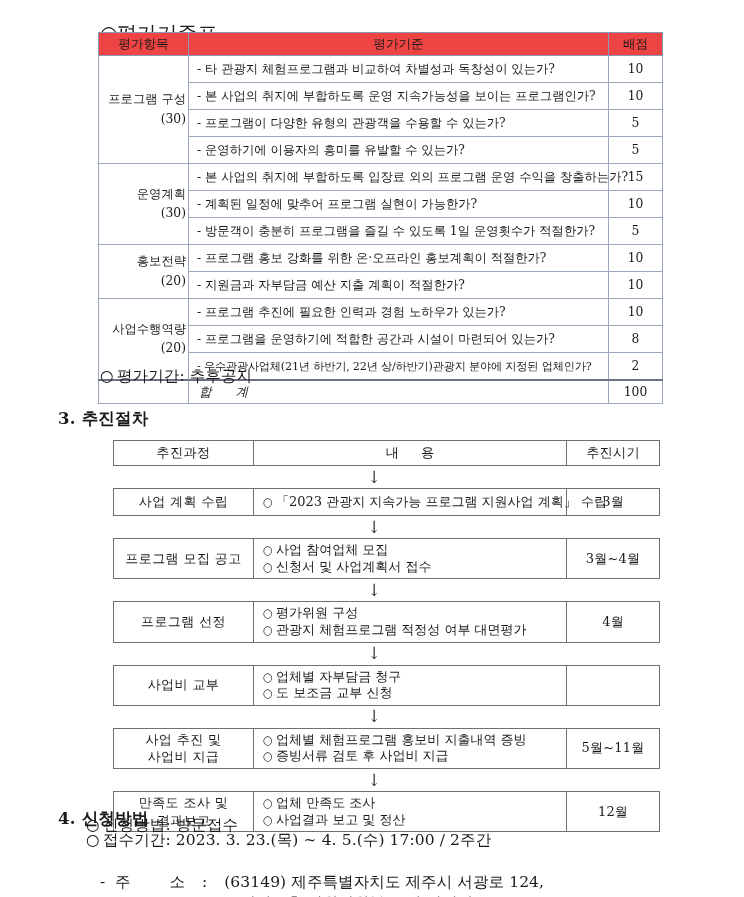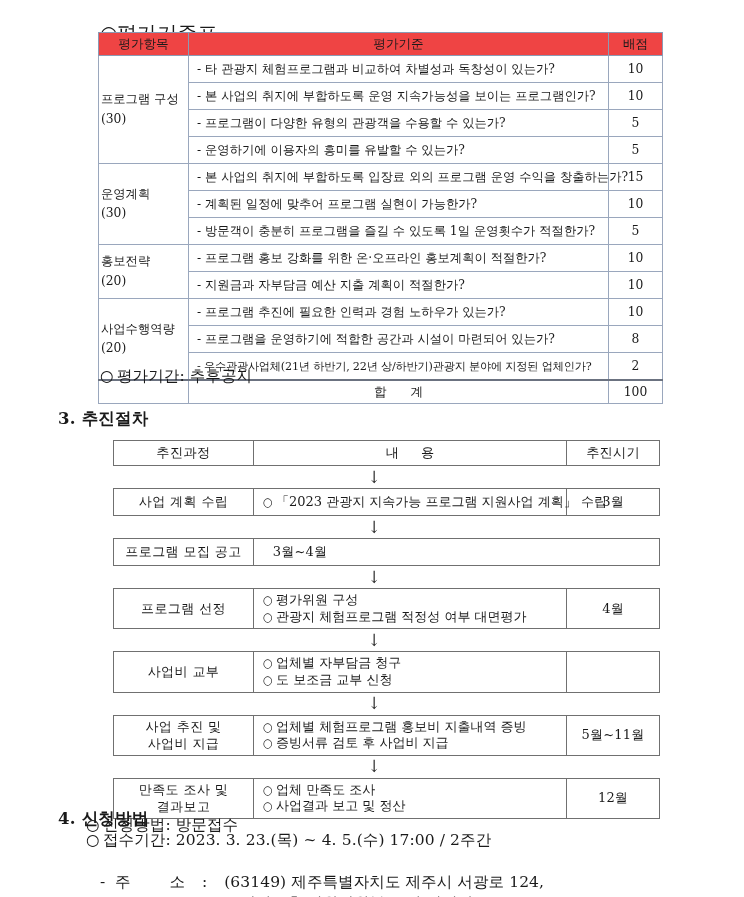--- a/index.html
+++ b/index.html
@@ -68,21 +68,21 @@
     text-align: center;
     height: 22px;
     font-size: 12.6px;
     border-color: #8b9ab4;
   }
   .col-item   { width: 90px; }
   .col-crit   { width: 420px; }
   .col-score  { width: 54px; }
 
   .criteria-table td.item-cell {
-    text-align: left;
+    text-align: right;
     line-height: 1.55;
     padding: 2px 2px;
   }
   .criteria-table td.crit-cell {
     text-align: left;
     padding: 3px 6px 3px 8px;
     height: 20px;
     white-space: nowrap;
   }
   .criteria-table td.crit-cell.tight {
@@ -90,25 +90,25 @@
     letter-spacing: -0.2px;
   }
   .criteria-table td.score-cell {
     text-align: center;
     font-size: 12.3px;
   }
   .criteria-table tr.total-row td {
     border-top: 2px solid #6b7280;
   }
   .criteria-table td.total-label {
-    text-align: center;
     height: 22px;
     letter-spacing: 10px;
     text-indent: 10px;
     font-size: 12.6px;
+    font-style: italic;
   }
   .criteria-table td.total-blank { background: #ffffff; }
 
   
   .flow {
     position: absolute;
     left: 113px;
     top: 440px;
     width: 547px;
   }
@@ -321,20 +321,24 @@
           </div>
           <div class="flow-cell fc-time">3월</div>
         </div>
         <div class="arrow">
           <span>↓</span>
         </div>
         <div class="flow-row body">
           <div class="flow-cell fc-proc">
             <span class="proc-line">프로그램 모집 공고</span>
           </div>
+          <div class="flow-cell fc-desc">
+            <span class="desc-line"><span class="dot">○</span>사업 참여업체 모집</span>
+            <span class="desc-line"><span class="dot">○</span>신청서 및 사업계획서 접수</span>
+          </div>
           <div class="flow-cell fc-time">3월~4월</div>
         </div>
         <div class="arrow">
           <span>↓</span>
         </div>
         <div class="flow-row body">
           <div class="flow-cell fc-proc">
             <span class="proc-line">프로그램 선정</span>
           </div>
           <div class="flow-cell fc-desc">

